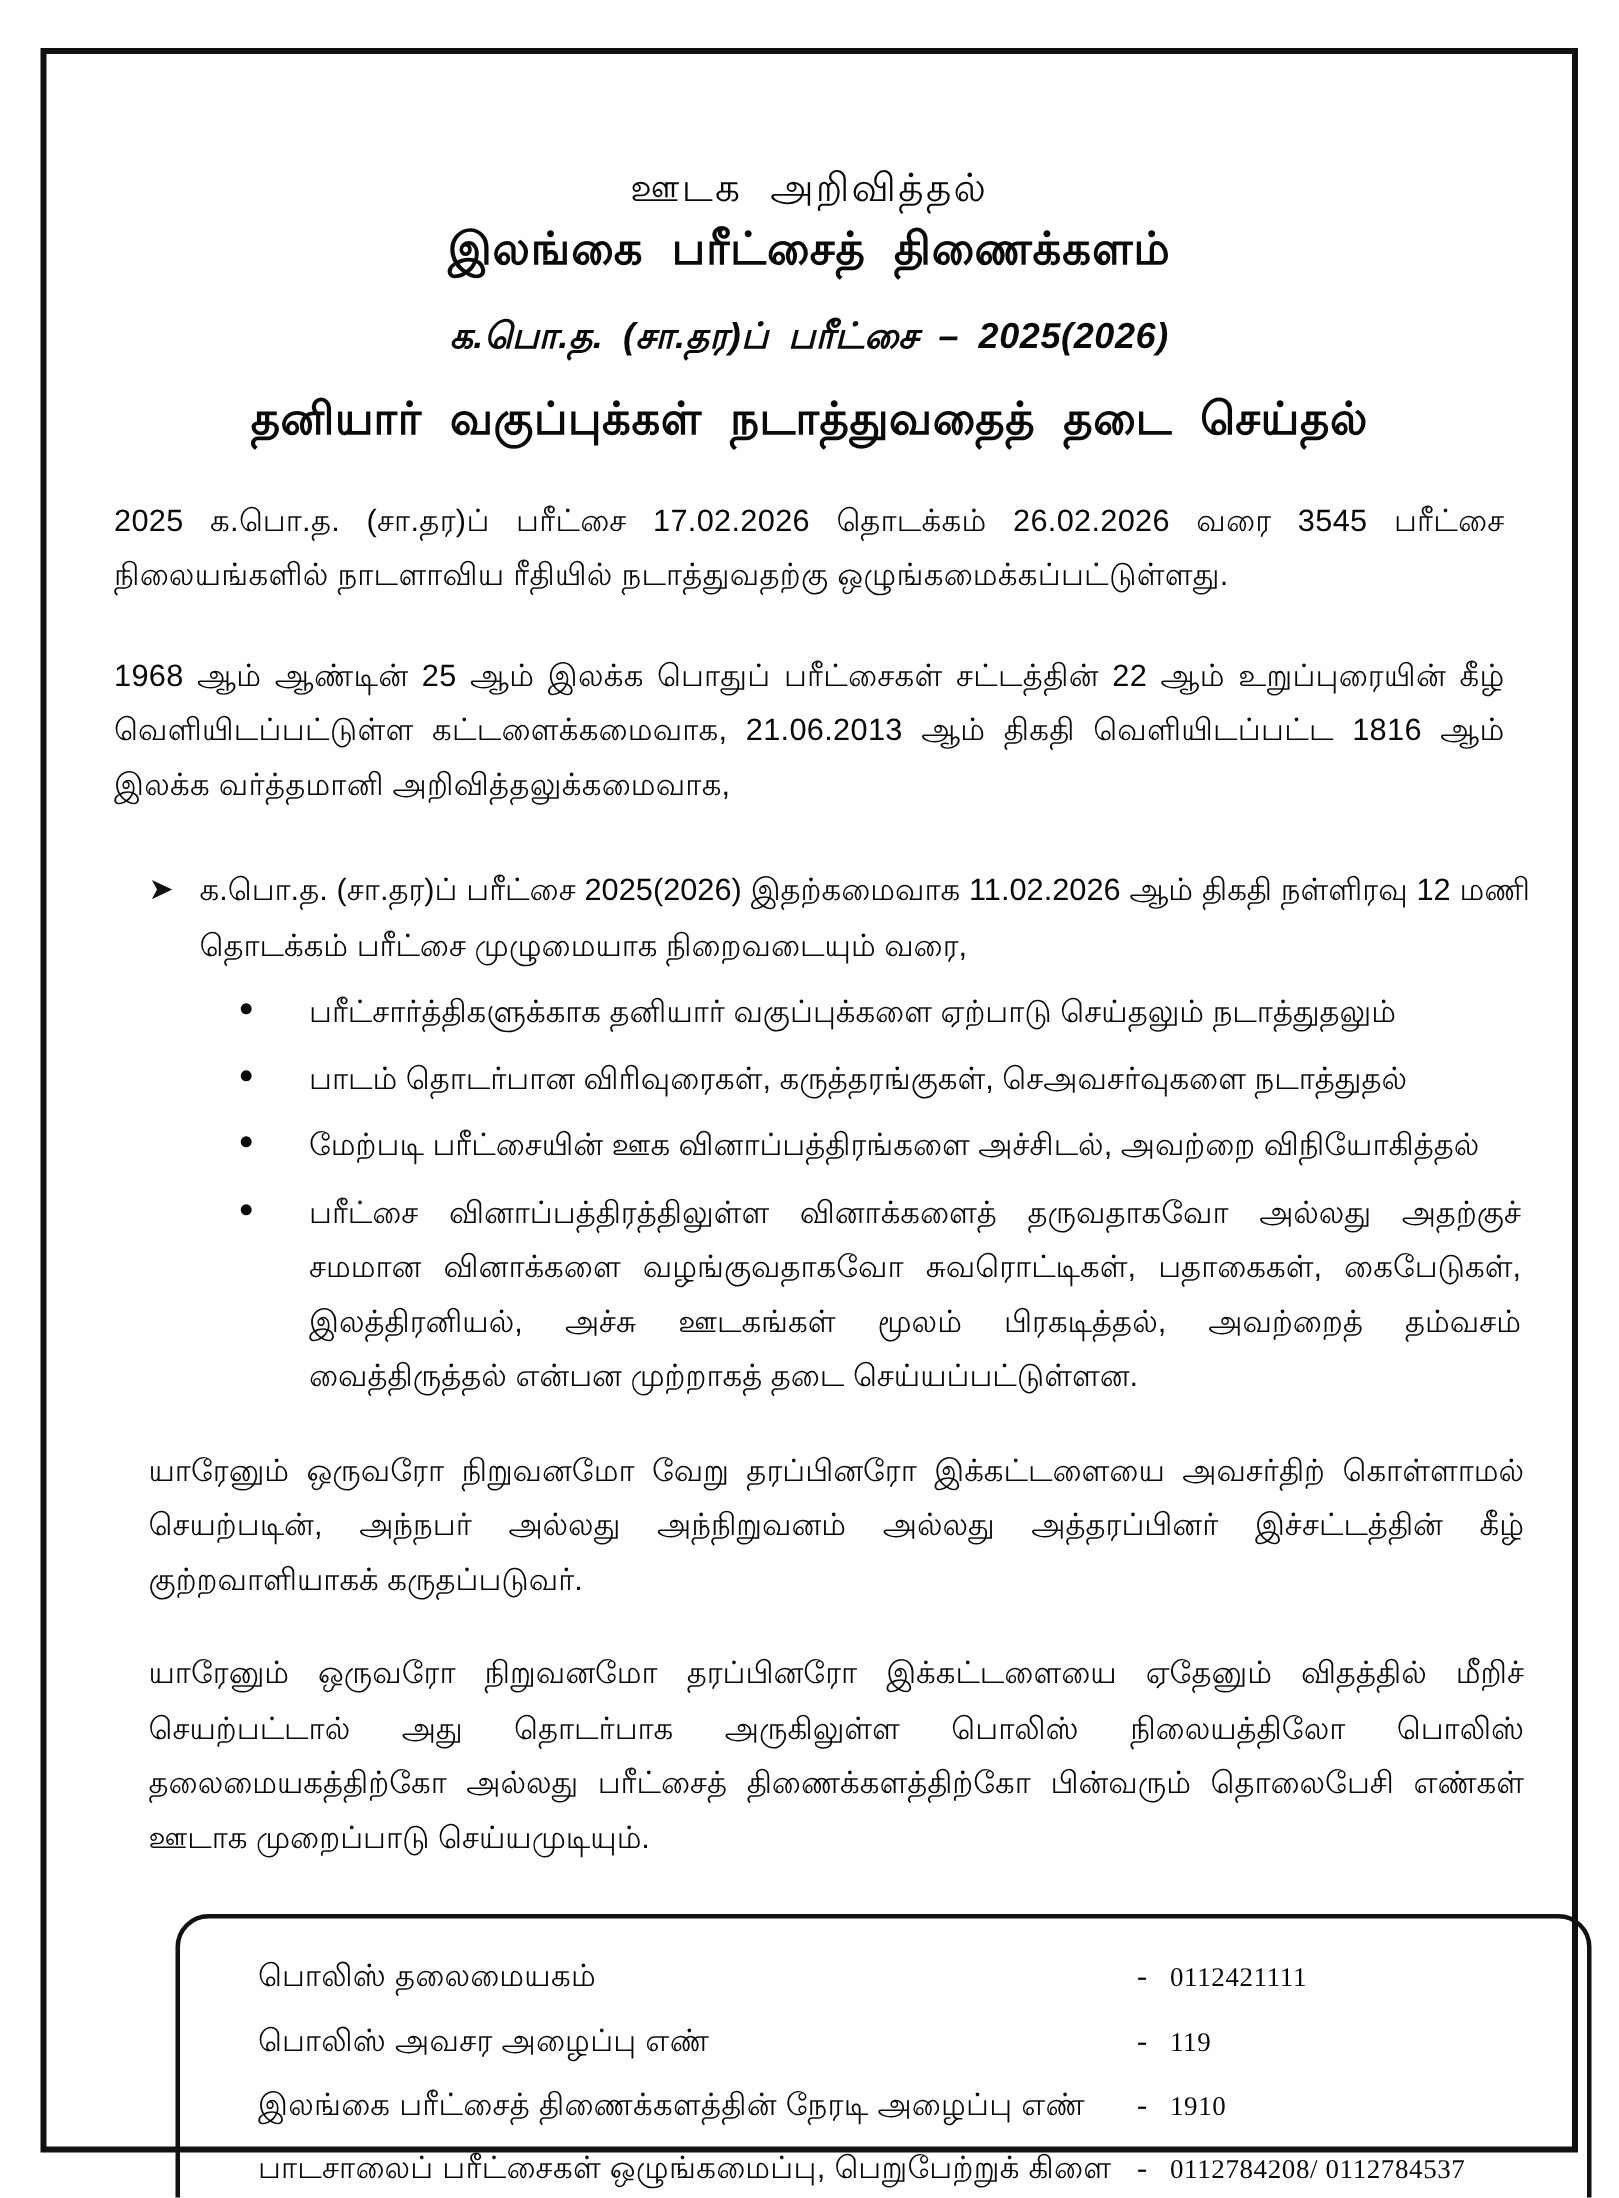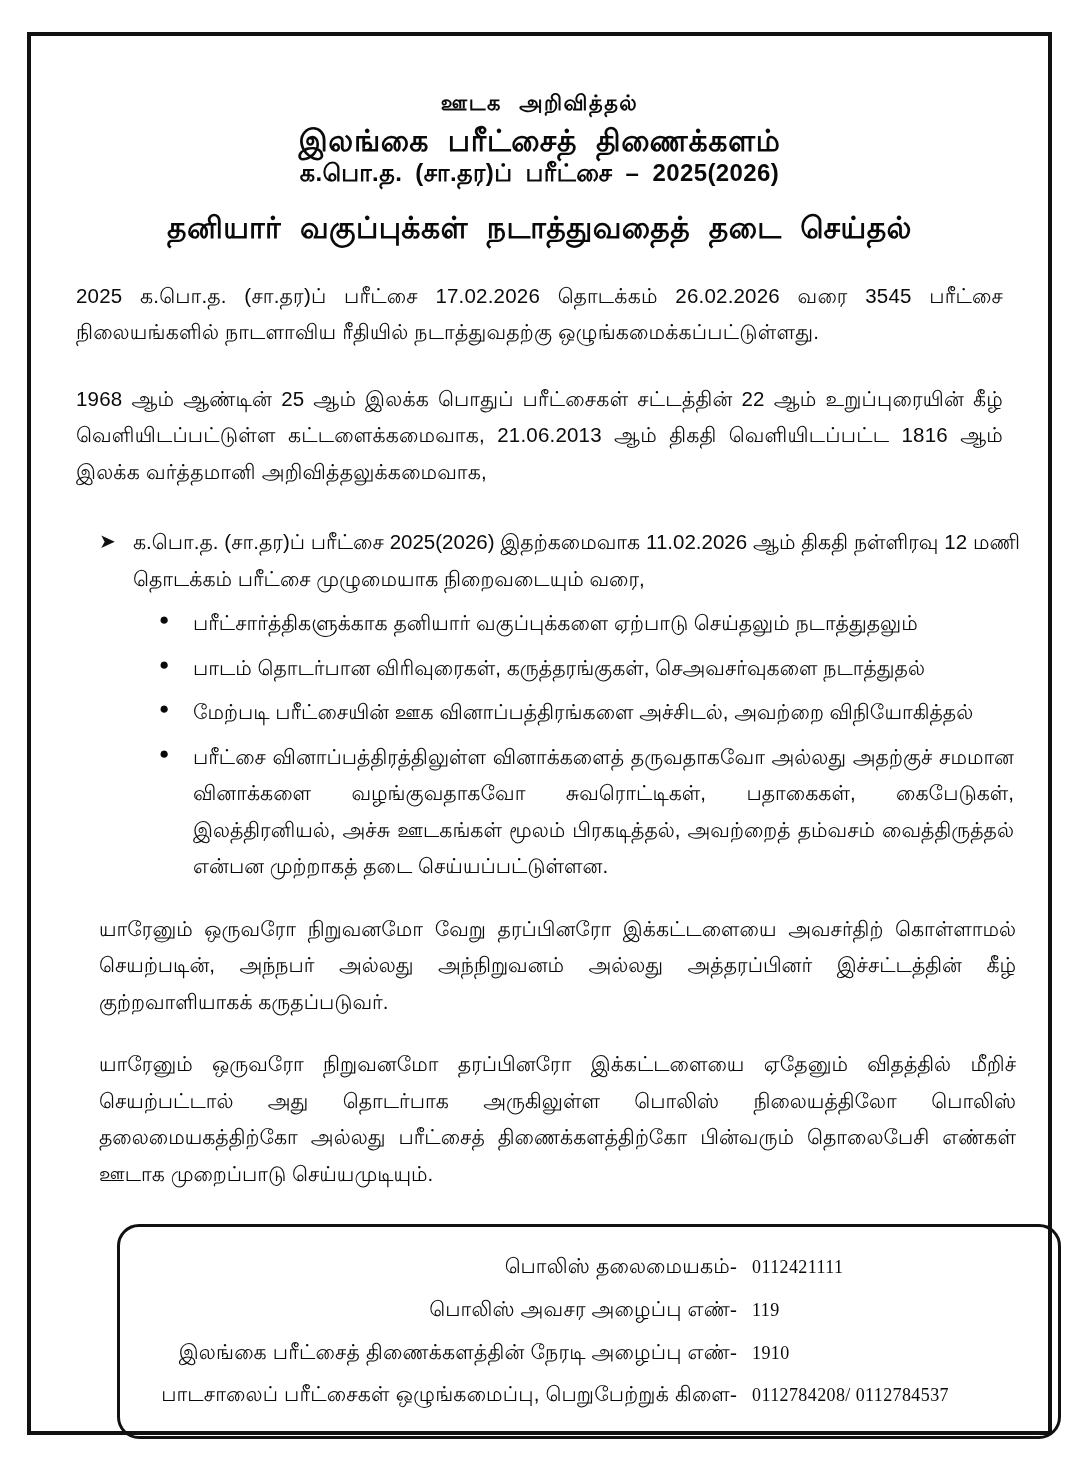--- a/index.html
+++ b/index.html
@@ -36,41 +36,43 @@
     bottom: 0;
     padding: 30px 28px 10px 28px;
     box-sizing: border-box;
   }
 
   
   .heading-block {
     text-align: center;
   }
   .h-media {
-    font-size: 21px;
-    font-weight: bold;
+    font-size: 26px;
+    font-weight: normal;
     letter-spacing: 1.5px;
     word-spacing: 10px;
-    margin-top: 24px;
+    margin-top: 44px;
     line-height: 1.2;
   }
   .h-dept {
     font-size: 30px;
     font-weight: bold;
     letter-spacing: 0.6px;
     word-spacing: 10px;
     margin-top: 8px;
     line-height: 1.2;
   }
   .h-exam {
     font-size: 24px;
     font-weight: bold;
     letter-spacing: 0.4px;
     word-spacing: 6px;
-    line-height: 1.2;
+    margin-top: 26px;
+    line-height: 1.2;
+    font-style: italic;
   }
   .h-title {
     font-size: 30px;
     font-weight: bold;
     letter-spacing: 0.4px;
     word-spacing: 10px;
     margin-top: 22px;
     line-height: 1.2;
   }
 
@@ -119,20 +121,21 @@
   .dot-glyph {
     flex: 0 0 auto;
     width: 34px;
     font-size: 17px;
     line-height: 1.78;
   }
   .dot-text {
     flex: 1 1 auto;
     text-align: justify;
     padding-right: 6px;
+    margin-left: 13px;
   }
 
   
   .para-indent {
     font-size: 20.5px;
     line-height: 1.78;
     text-align: justify;
     margin: 26px 0 0 0;
     padding-left: 40px;
     padding-right: 4px;
@@ -149,22 +152,23 @@
   }
   .contact-row {
     display: flex;
     align-items: baseline;
     font-size: 20.5px;
     line-height: 1.55;
     padding: 5px 0 5px 24px;
   }
   .contact-label {
     flex: 0 0 586px;
-    text-align: right;
+    text-align: left;
     letter-spacing: 0.2px;
+    margin-left: 28px;
   }
   .contact-dash {
     flex: 0 0 22px;
     font-family: "Liberation Serif", serif;
   }
   .contact-number {
     flex: 1 1 auto;
     font-family: "Liberation Serif", serif;
     font-size: 18px;
     letter-spacing: 0.4px;

